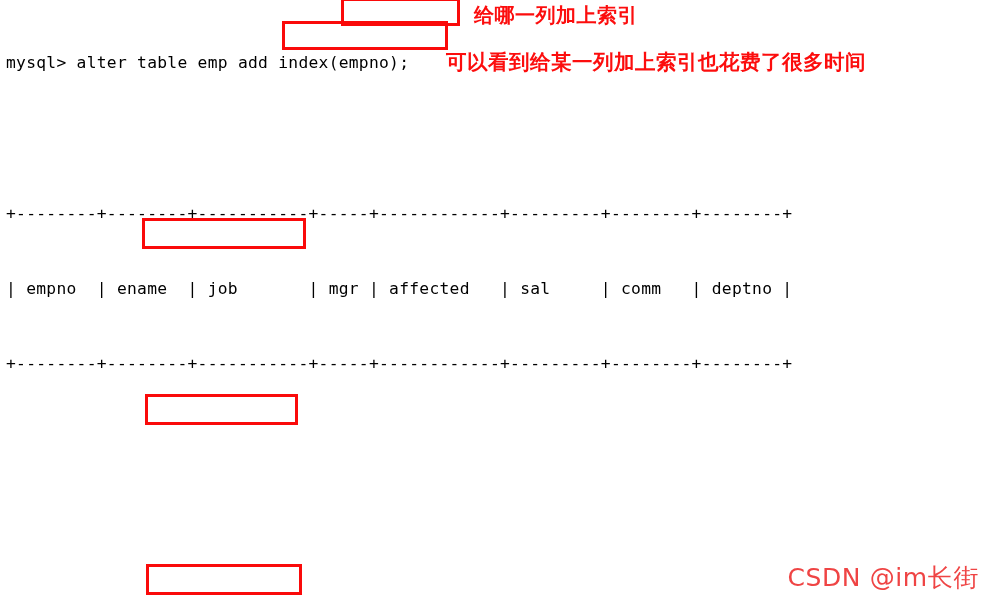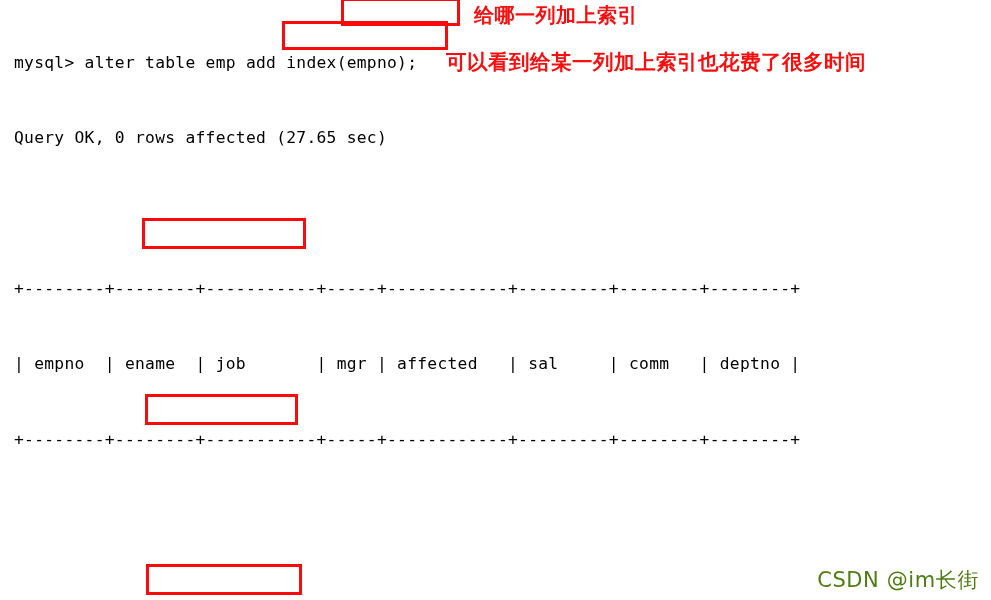--- a/index.html
+++ b/index.html
@@ -25,21 +25,20 @@
     font-size: 16.3px;
     line-height: 25.1px;
     letter-spacing: 0.28px;
     color: #000000;
     white-space: pre;
     z-index: 1;
   }
   .tline {
     height: 25.1px;
     white-space: pre;
-    margin-left: 8px;
   }
   .tline.blank {
     height: 25.1px;
   }
   
   .redbox {
     position: absolute;
     border: 3px solid #fa0a0a;
     box-sizing: border-box;
     background: transparent;
@@ -65,36 +64,35 @@
     left: 446px;
     top: 48px;
     font-size: 20.5px;
     letter-spacing: 0.5px;
   }
   
   #watermark {
     position: absolute;
     right: 12px;
     bottom: 6px;
-    color: #4d7c0f;
+    color: #ef4444;
     font-family: "DejaVu Sans", "Liberation Sans", sans-serif;
-    font-size: 21px;
+    font-size: 25px;
     letter-spacing: 0.6px;
     white-space: nowrap;
     z-index: 5;
   }
 </style>
 </head>
 <body>
 
 <div id="screen">
 
   <div id="terminal">
     <div class="tline">mysql&gt; alter table emp add index(empno);</div>
-    <div class="tline">Query OK, 0 rows affected (27.65 sec)</div>
     <div class="tline blank"></div>
     <div class="tline">+--------+--------+-----------+-----+------------+---------+--------+--------+</div>
     <div class="tline">| empno  | ename  | job       | mgr | affected   | sal     | comm   | deptno |</div>
     <div class="tline">+--------+--------+-----------+-----+------------+---------+--------+--------+</div>
     
     
     
     
     
     

